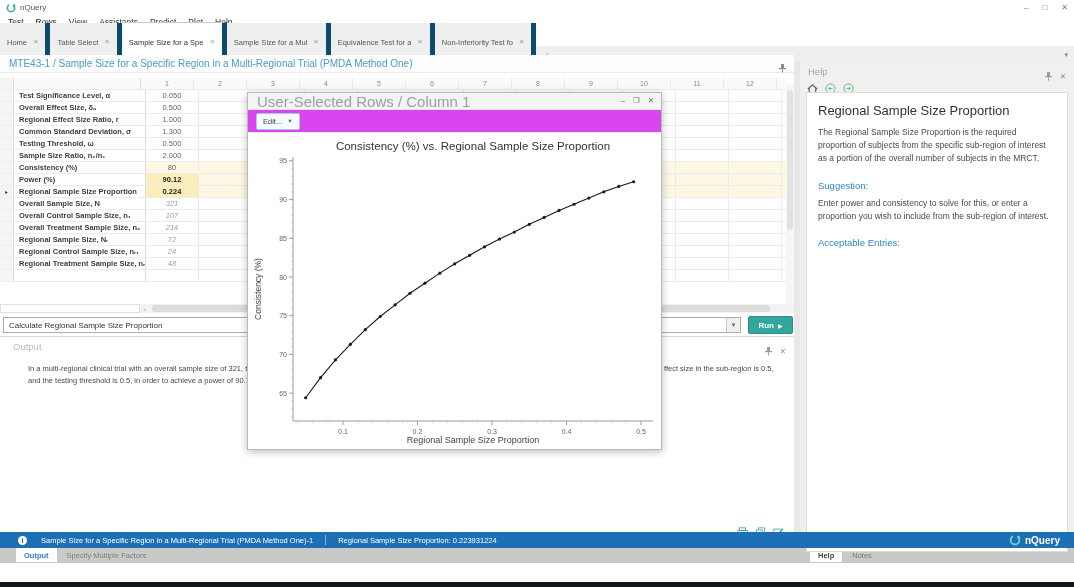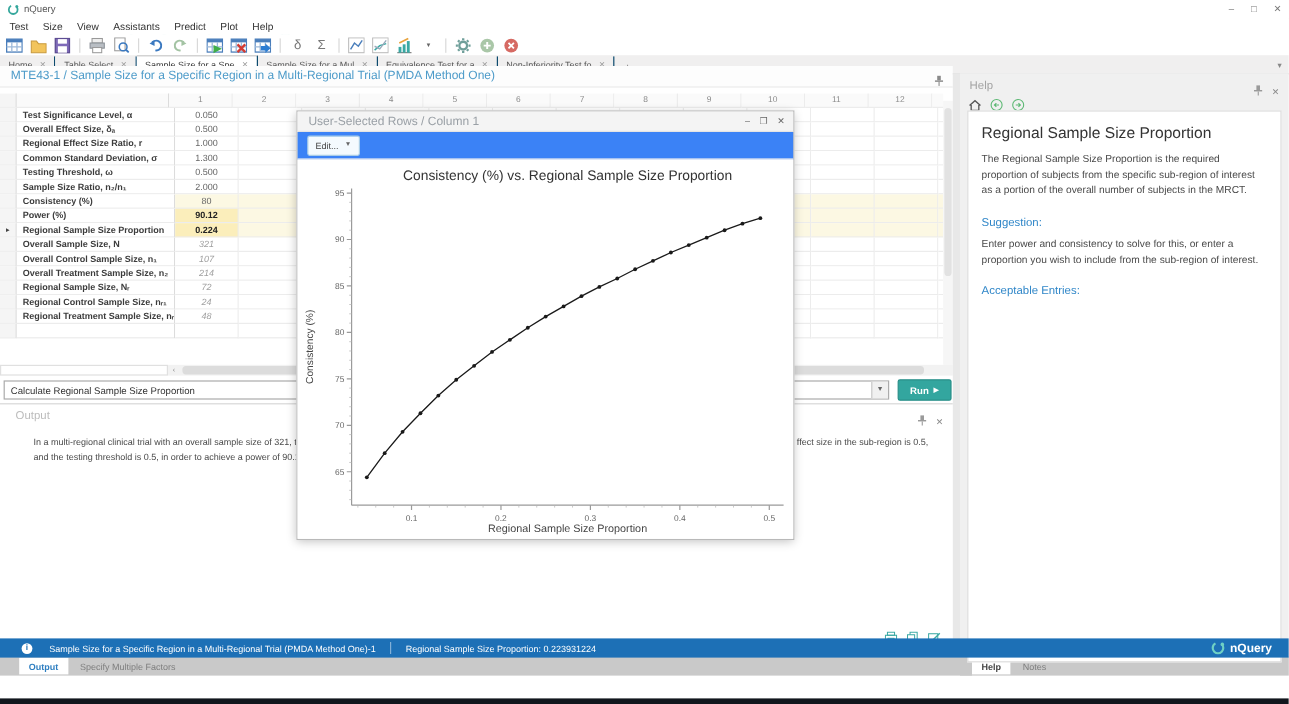--- a/index.html
+++ b/index.html
@@ -13,21 +13,21 @@
   
   #menubar{top:15px;left:0;width:1074px;height:14px;background:#fff;display:flex;align-items:center;gap:12px;padding-left:8px;font-size:8.5px;color:#333;}
   
   #toolbar{top:29px;left:0;width:1074px;height:17px;background:#fff;display:flex;align-items:center;gap:4px;padding-left:4px;}
   .tbi{width:16px;height:14px;display:flex;align-items:center;justify-content:center;}
   .tbi svg{display:block;}
   .tbsep{width:1px;height:12px;background:#d9d9d9;margin:0 2px;}
   .tbtxt{font-size:11px;color:#777;line-height:12px;}
   
   #tabbar{top:46px;left:0;width:1074px;height:15px;background:#f0efef;border-bottom:1px solid #d6d6d6;display:flex;align-items:flex-end;}
-  .tab{height:14px;display:flex;align-items:center;gap:6px;padding:0 7px;font-size:7.5px;color:#555;border-right:1px solid #0c4a6e;background:#f0efef;white-space:nowrap;}
+  .tab{height:14px;display:flex;align-items:center;gap:6px;padding:12px 7px;font-size:7.5px;color:#555;border-right:5px solid #0c4a6e;background:#f0efef;white-space:nowrap;}
   .tab.active{background:#fff;border-top:1px solid #c9c9c9;color:#333;}
   .tab .x{color:#999;font-size:6.5px;}
   .tab-plus{font-size:9px;color:#777;padding:0 8px;}
   #tab-overflow{position:absolute;right:6px;bottom:2px;font-size:7px;color:#888;}
   
   #deco{top:0;left:828;width:246px;height:58px;pointer-events:none;opacity:.55;}
   
   #panel-title{top:55px;left:0;width:794px;height:17px;background:#fdfdfd;border-bottom:1px solid #ececec;display:flex;align-items:center;}
   #panel-title .t{font-size:10px;color:#4d9bc9;margin-left:9px;}
   #panel-title .pin{position:absolute;right:8px;top:4px;}
@@ -85,23 +85,23 @@
   #statusbar{top:532px;left:0;width:1074px;height:16px;background:#1d70b6;display:flex;align-items:center;color:#fff;}
   #statusbar .info{width:9px;height:9px;border-radius:50%;background:#fff;color:#1d70b6;font-size:7px;font-weight:bold;display:flex;align-items:center;justify-content:center;margin-left:18px;flex:none;}
   #statusbar .t1{font-size:7.5px;margin-left:14px;white-space:nowrap;}
   #statusbar .div{width:1px;height:10px;background:rgba(255,255,255,.45);margin:0 12px;}
   #statusbar .t2{font-size:7.5px;white-space:nowrap;}
   #statusbar .brand{position:absolute;right:14px;display:flex;align-items:center;gap:4px;font-size:10px;font-weight:bold;color:#fff;}
   #blackstrip{top:582px;left:0;width:1074px;height:5px;background:#11161d;}
   
   #plotwin{top:92px;left:247px;width:413px;height:356px;background:#fff;border:1px solid #b9b9b9;box-shadow:0 2px 8px rgba(0,0,0,.25);z-index:20;}
   #plotwin .cap{height:16px;background:#f4f4f4;border-bottom:1px solid #e4e4e4;display:flex;align-items:center;}
-  #plotwin .cap .t{font-size:10px;color:#9aa0a6;margin-left:9px;}
+  #plotwin .cap .t{font-size:15px;color:#9aa0a6;margin-left:9px;}
   #plotwin .cap .btns{position:absolute;right:7px;top:3px;display:flex;gap:8px;font-size:7.5px;color:#666;}
-  #plotwin .tools{height:22px;background:#3b82f6;border-bottom:1px solid #efefef;display:flex;align-items:center;}
+  #plotwin .tools{height:22px;background:#d946ef;border-bottom:1px solid #efefef;display:flex;align-items:center;}
   #edit-btn{margin-left:8px;height:15px;padding:0 6px;background:#f4fafe;border:1px solid #a9cde7;border-radius:2px;font-size:7.5px;color:#444;display:flex;align-items:center;gap:5px;}
   #edit-btn .chev{font-size:5.5px;color:#666;}
   #chart{width:413px;height:316px;}
   .pinbtn,.xbtn{cursor:default;}
   .xbtn{font-size:7.5px;color:#8a8a8a;}
 </style>
 </head>
 <body>
 
 <svg id="deco" class="abs" viewBox="0 0 246 58">
@@ -135,21 +135,21 @@
   <span class="apptitle">nQuery</span>
   <div class="winbtns">
     <span>–</span>
     <span>□</span>
     <span>✕</span>
   </div>
 </div>
 
 <div id="menubar" class="abs">
     <span>Test</span>
-    <span>Size</span>
+    <span>Rows</span>
     <span>View</span>
     <span>Assistants</span>
     <span>Predict</span>
     <span>Plot</span>
     <span>Help</span>
   </div>
 
 <div id="toolbar" class="abs">
     <span class="tbi">
       <svg width="14" height="14" viewBox="0 0 13 13">

